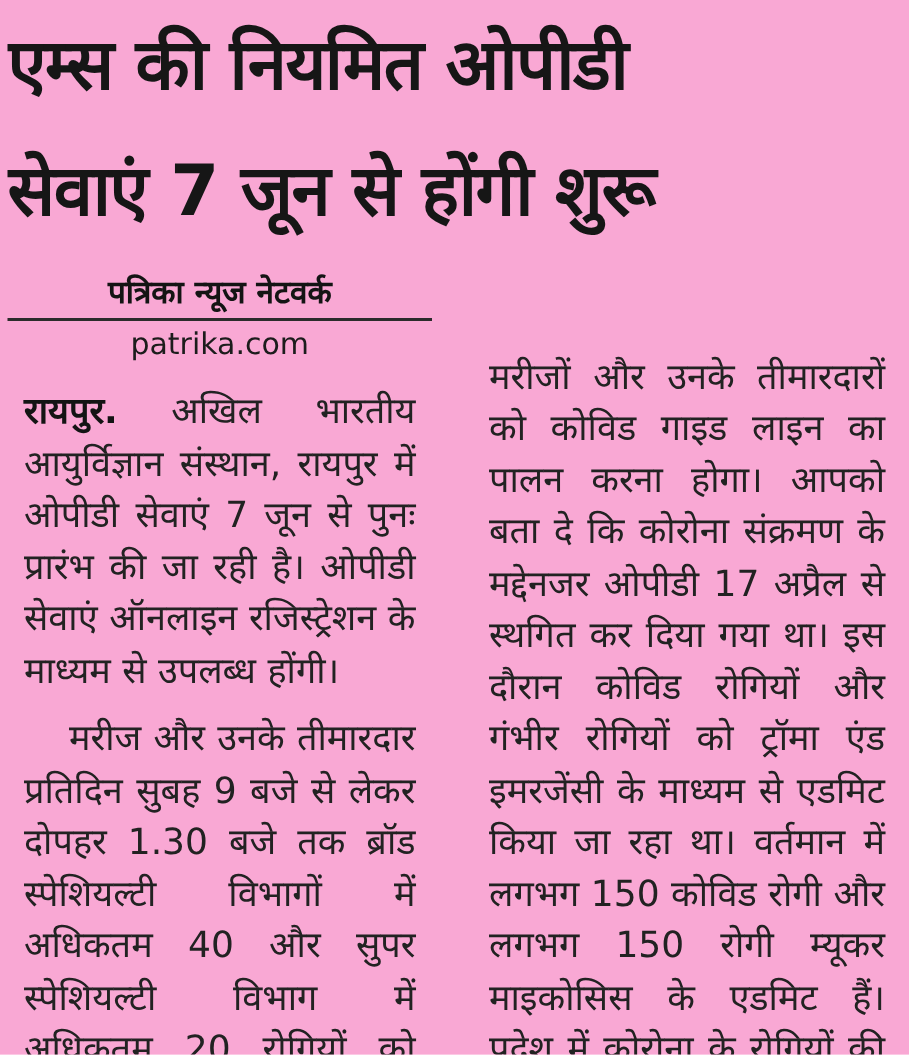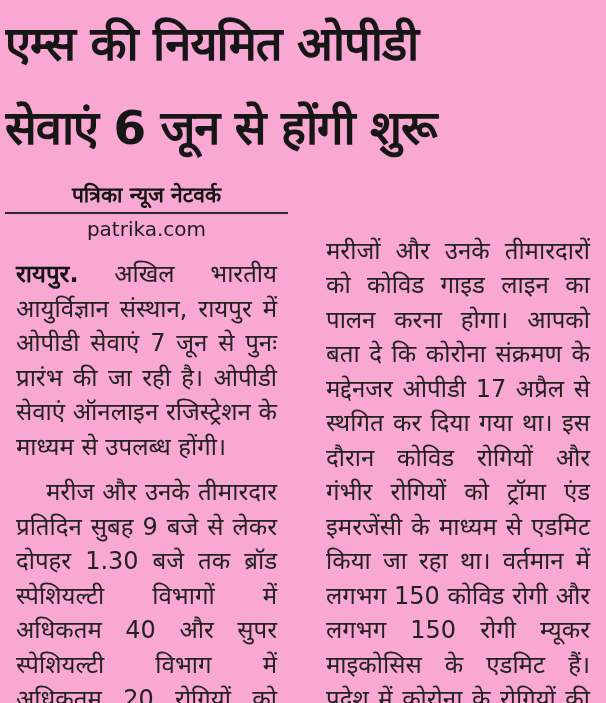--- a/index.html
+++ b/index.html
@@ -82,21 +82,21 @@
     color: #141414;
   }
 </style>
 </head>
 <body>
 
 <div class="page">
 
   <h1 class="headline">
     <span class="hl-line">एम्स की नियमित ओपीडी</span>
-    <span class="hl-line">सेवाएं 6 जून से होंगी शुरू</span>
+    <span class="hl-line">सेवाएं 7 जून से होंगी शुरू</span>
   </h1>
 
   <div class="columns">
 
     <div class="col-left">
 
       <div class="byline">
         <div class="byline-name">पत्रिका न्यूज नेटवर्क</div>
         <div class="byline-rule"></div>
         <div class="byline-site">patrika.com</div>

